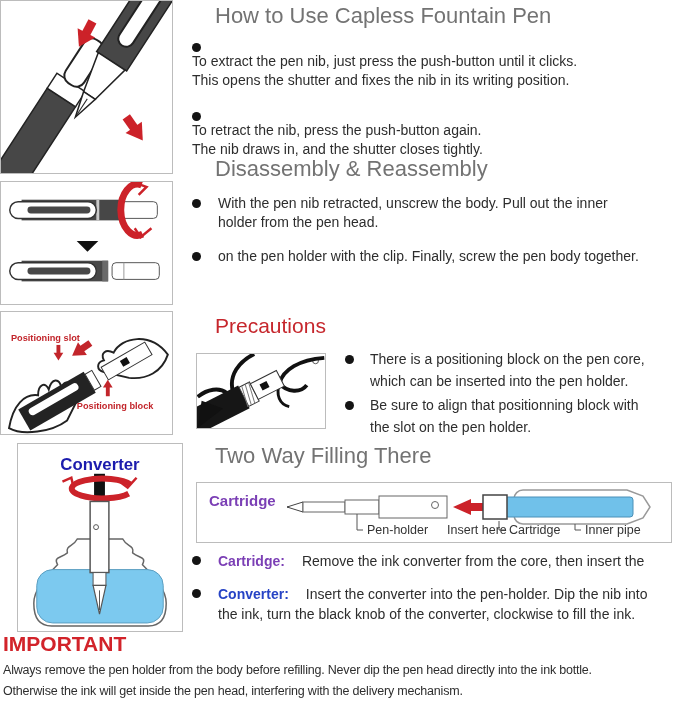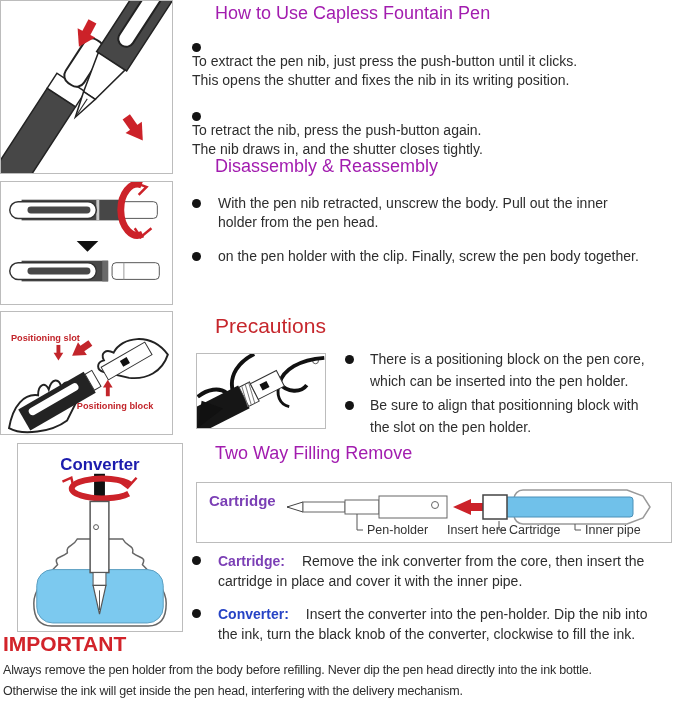--- a/index.html
+++ b/index.html
@@ -5,21 +5,21 @@
   * { margin:0; padding:0; box-sizing:border-box; }
   html,body { background:#ffffff; }
   .page {
     position:relative; width:679px; height:703px; background:#fff;
     font-family:"Liberation Sans", sans-serif; color:#2d2d2d; overflow:hidden;
   }
   .illus { position:absolute; border:1px solid #bcbcbc; background:#fff; }
   .illus svg { display:block; width:100%; height:100%; }
   svg text { font-family:"Liberation Sans", sans-serif; }
 
-  .h1 { position:absolute; font-size:18px; font-weight:400; color:#a21caf; white-space:nowrap; }
+  .h1 { position:absolute; font-size:22px; font-weight:400; color:#737373; white-space:nowrap; }
   .h-red { color:#c6262c; font-size:21px; }
 
   .bullets { position:absolute; }
   .bullet { display:flex; align-items:flex-start; }
   .dot { flex:none; width:9px; height:9px; border-radius:50%; background:#141414; margin-top:5px; }
   .blines { font-size:14px; line-height:19px; color:#2d2d2d; }
   .bline { white-space:nowrap; }
 
   .usage-bullets  { left:192px; top:38px; }
   .usage-bullets .bullet { margin-bottom:17px;flex-direction:column; }
@@ -215,21 +215,21 @@
     </div>
     <div class="bullet">
       <span class="dot"></span>
       <div class="blines">
         <div class="bline">Be sure to align that positionning block with</div>
         <div class="bline">the slot on the pen holder.</div>
       </div>
     </div>
   </div>
 
-  <div class="h1" style="left:215px;top:443px;">Two Way Filling Remove</div>
+  <div class="h1" style="left:215px;top:443px;">Two Way Filling There</div>
 
   <div class="illus" style="left:196px;top:482px;width:476px;height:61px;">
     <svg viewBox="0 0 474 59">
       <text x="12" y="23" font-size="15" font-weight="bold" fill="#7b3fb5">Cartridge</text>
       <line x1="90" y1="24" x2="106" y2="24" stroke="#555"></line>
       <polygon points="90,24 106,19 106,29" fill="#fff" stroke="#444"></polygon>
       <rect x="106" y="19" width="42" height="10" fill="#fff" stroke="#666"></rect>
       <rect x="148" y="17" width="34" height="14" fill="#fff" stroke="#666"></rect>
       <rect x="182" y="13" width="68" height="22" fill="#fff" stroke="#666"></rect>
       <circle cx="238" cy="22" r="3.5" fill="none" stroke="#666"></circle>
@@ -250,21 +250,20 @@
     </svg>
   </div>
 
   <div class="bullets fill-bullets">
     <div class="bullet">
       <span class="dot"></span>
       <div class="blines">
         <div class="bline">
           <span class="lead lead-purple">Cartridge:</span><span>Remove the ink converter from the core, then insert the</span>
         </div>
-        <div class="bline">cartridge in place and cover it with the inner pipe.</div>
       </div>
     </div>
     <div class="bullet">
       <span class="dot"></span>
       <div class="blines">
         <div class="bline">
           <span class="lead lead-blue">Converter:</span><span>Insert the converter into the pen-holder. Dip the nib into</span>
         </div>
         <div class="bline">the ink, turn the black knob of the converter, clockwise to fill the ink.</div>
       </div>

